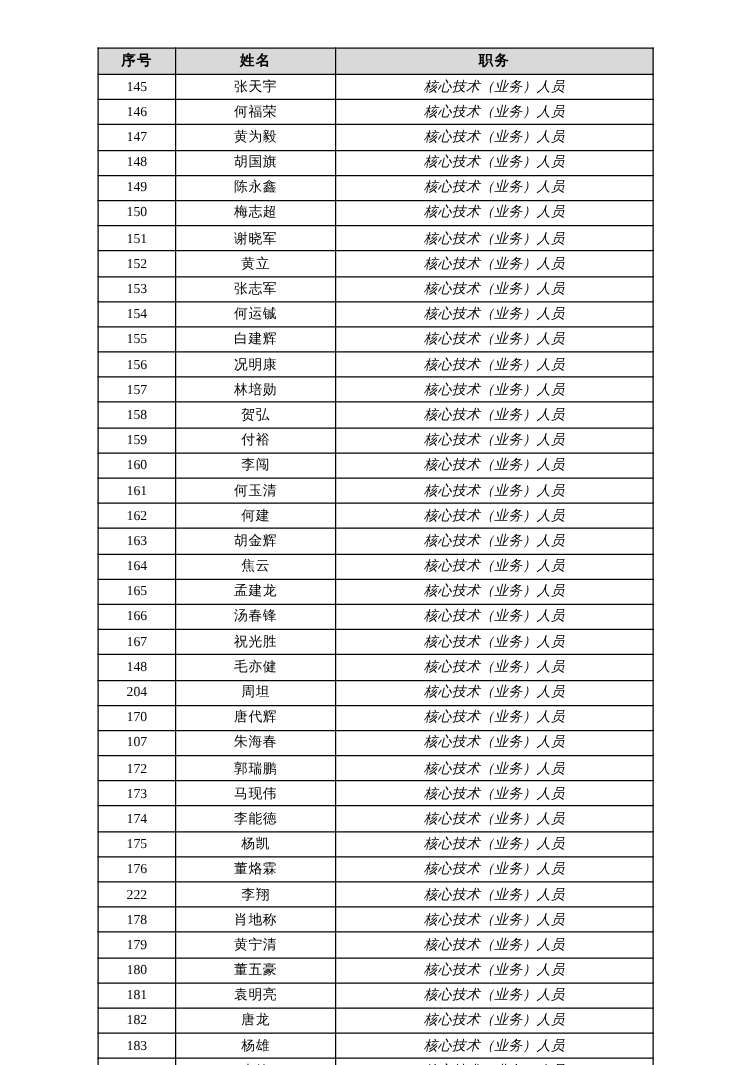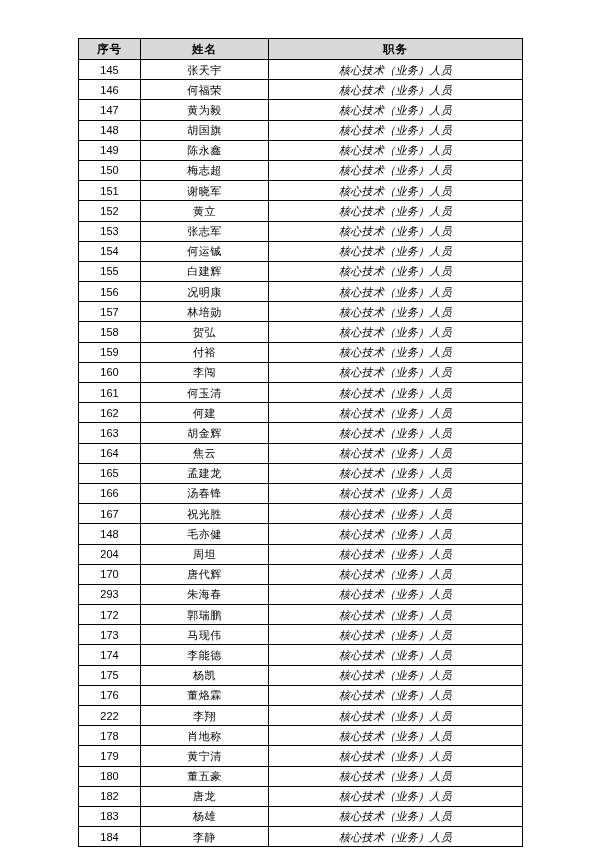--- a/index.html
+++ b/index.html
@@ -48,21 +48,21 @@
     background: #d9d9d9;
     font-weight: bold;
     font-size: 11.5px;
     letter-spacing: 1px;
     height: 20px;
   }
   col.c-idx { width: 62px; }
   col.c-name { width: 128px; }
   col.c-role { width: 254px; }
 
-  td.idx { font-family: Liberation Sans, sans-serif; }
+  td.idx { font-family: Liberation Serif, serif; }
   td.name { letter-spacing: 0.5px; }
   td.role { letter-spacing: 0.3px; font-style: italic; }
 </style>
 </head>
 <body>
 
 <div class="page">
   <div class="table-wrap">
     <table class="roster">
       <colgroup>
@@ -202,21 +202,21 @@
             <td class="idx">204</td>
             <td class="name">周坦</td>
             <td class="role">核心技术（业务）人员</td>
           </tr>
           <tr>
             <td class="idx">170</td>
             <td class="name">唐代辉</td>
             <td class="role">核心技术（业务）人员</td>
           </tr>
           <tr>
-            <td class="idx">293</td>
+            <td class="idx">107</td>
             <td class="name">朱海春</td>
             <td class="role">核心技术（业务）人员</td>
           </tr>
           <tr>
             <td class="idx">172</td>
             <td class="name">郭瑞鹏</td>
             <td class="role">核心技术（业务）人员</td>
           </tr>
           <tr>
             <td class="idx">173</td>
@@ -249,20 +249,25 @@
             <td class="role">核心技术（业务）人员</td>
           </tr>
           <tr>
             <td class="idx">179</td>
             <td class="name">黄宁清</td>
             <td class="role">核心技术（业务）人员</td>
           </tr>
           <tr>
             <td class="idx">180</td>
             <td class="name">董五豪</td>
+            <td class="role">核心技术（业务）人员</td>
+          </tr>
+          <tr>
+            <td class="idx">181</td>
+            <td class="name">袁明亮</td>
             <td class="role">核心技术（业务）人员</td>
           </tr>
           <tr>
             <td class="idx">182</td>
             <td class="name">唐龙</td>
             <td class="role">核心技术（业务）人员</td>
           </tr>
           <tr>
             <td class="idx">183</td>
             <td class="name">杨雄</td>

